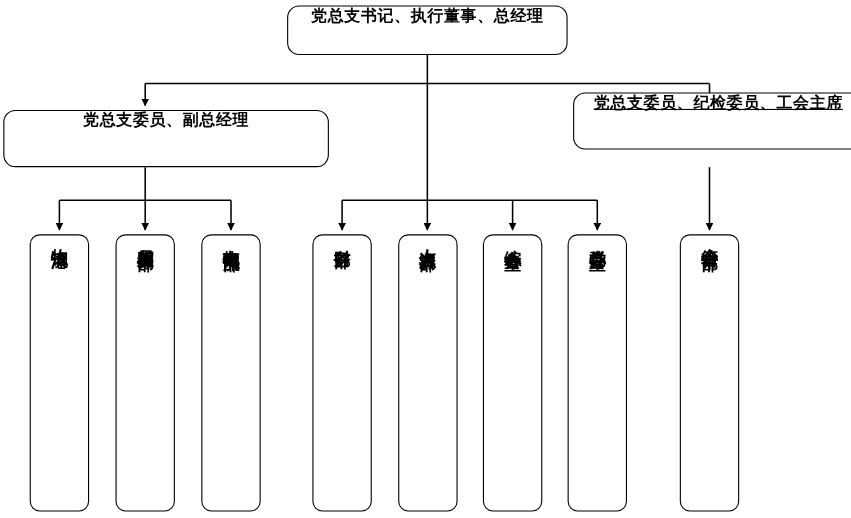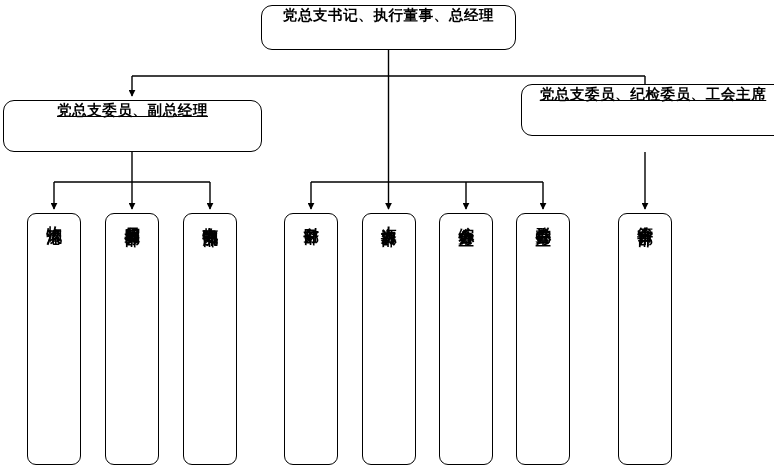--- a/index.html
+++ b/index.html
@@ -94,21 +94,21 @@
     <path d="M 466 182 L 466 209" stroke="#000000" stroke-width="1.4" fill="none" marker-end="url(#arrowhead)"></path>
     <path d="M 543 182 L 543 209" stroke="#000000" stroke-width="1.4" fill="none" marker-end="url(#arrowhead)"></path>
 
     <path d="M 645 152 L 645 209" stroke="#000000" stroke-width="1.4" fill="none" marker-end="url(#arrowhead)"></path>
   </svg>
 
   <div class="node rounded-lg" style="left:261px; top:5px; width:255px; height:45px;">
     <span class="node-label-h">党总支书记、执行董事、总经理</span>
   </div>
 
-  <div class="node rounded-lg" style="left:3px; top:100px; width:259px; height:52px;text-decoration:underline;">
+  <div class="node rounded-lg" style="left:3px; top:100px; width:296px; height:52px;">
     <span class="node-label-h">党总支委员、副总经理</span>
   </div>
 
   <div class="node rounded-lg" style="left:521px; top:84px; width:264px; height:52px;text-decoration:underline;">
     <span class="node-label-h">党总支委员、纪检委员、工会主席</span>
   </div>
 
   <div class="node rounded-sm leaf-node" style="left:27px;">
     <span class="node-label-v">物流港</span>
   </div>

